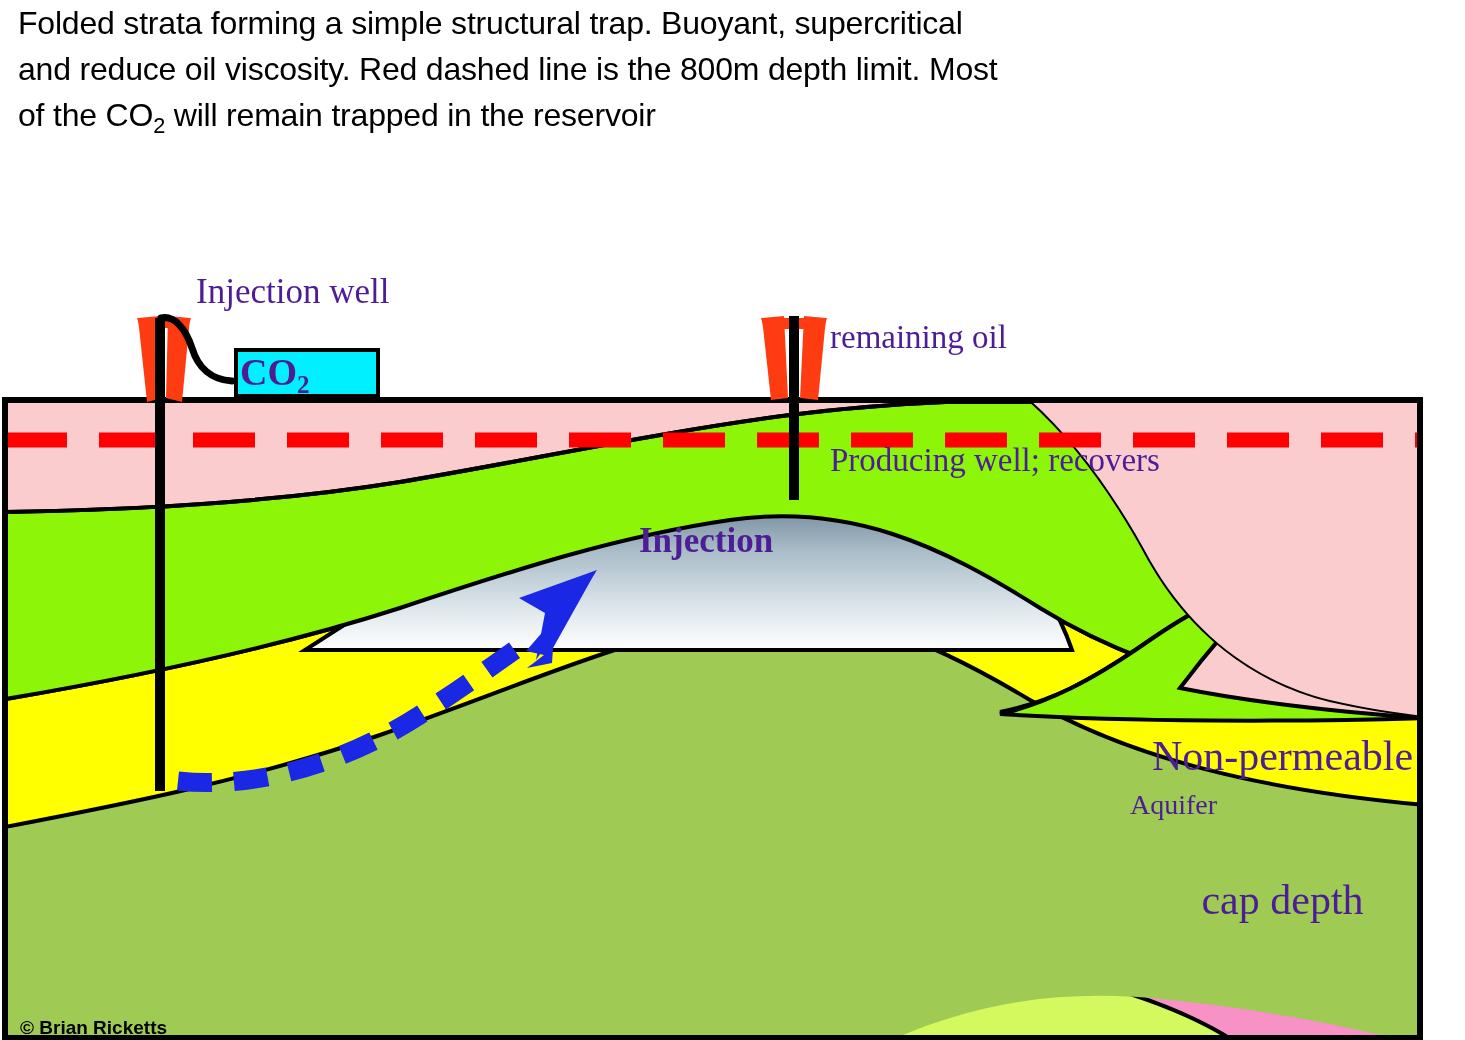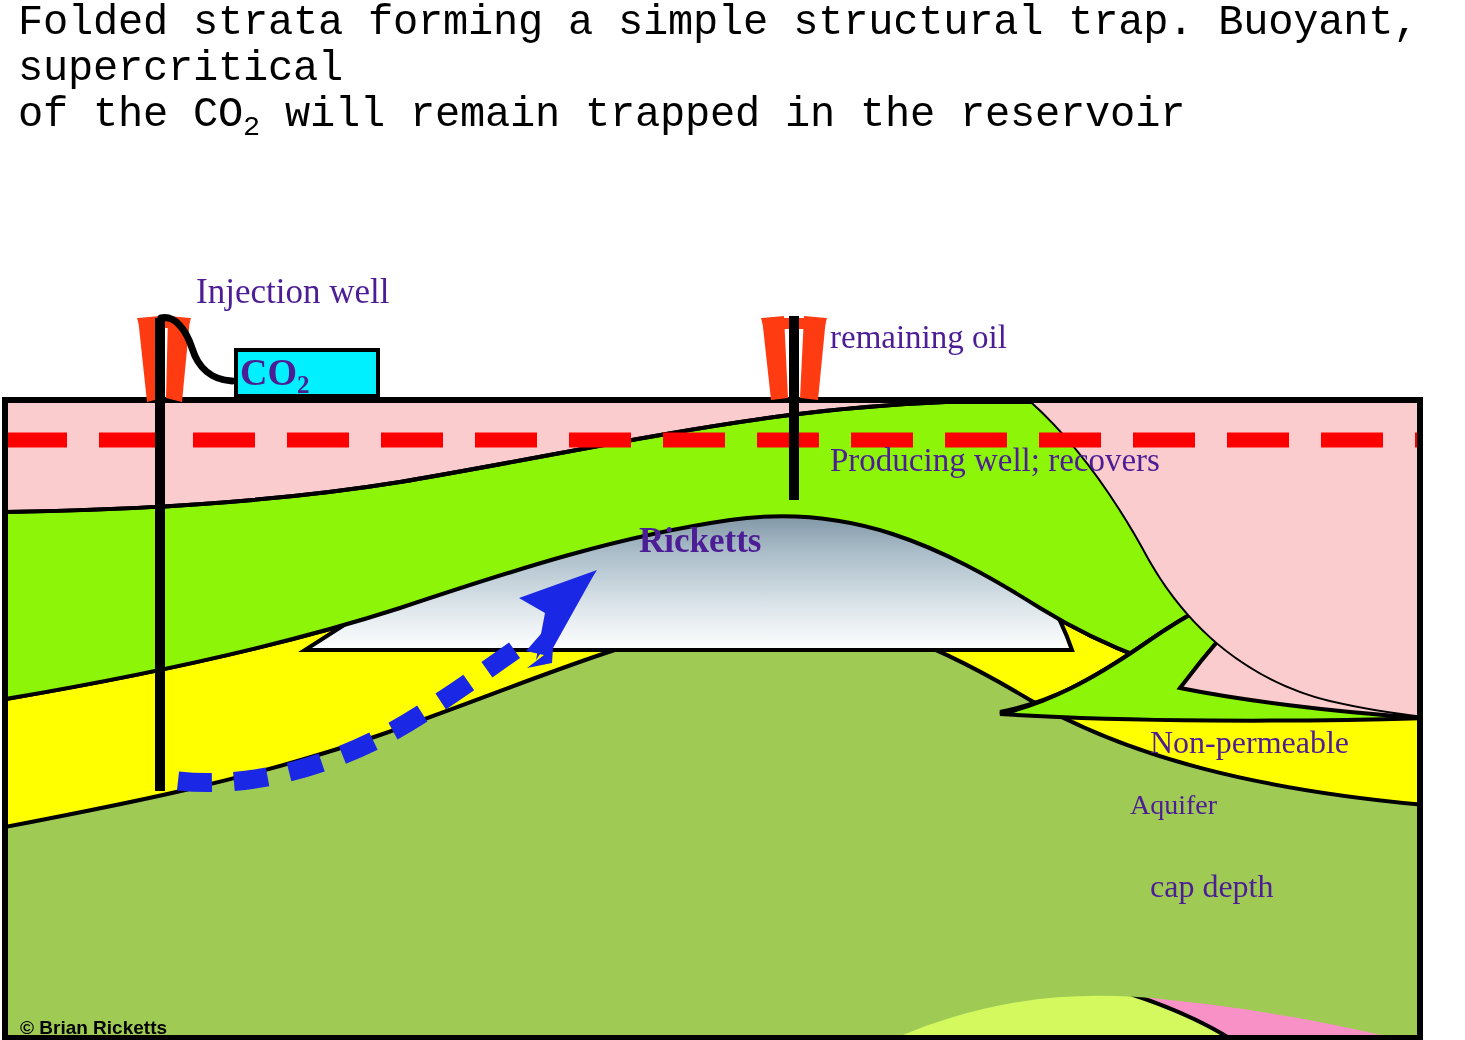--- a/index.html
+++ b/index.html
@@ -13,22 +13,22 @@
     position: relative;
     overflow: hidden;
     font-family: "Liberation Serif", serif;
   }
 
   #caption {
     position: absolute;
     left: 18px;
     top: 0px;
     width: 1440px;
-    font-family: Liberation Mono, monospace;
-    font-size: 42px;
+    font-family: Liberation Sans, sans-serif;
+    font-size: 32px;
     line-height: 46px;
     color: #000000;
     letter-spacing: -0.2px;
   }
   #caption .sub {
     font-size: 0.68em;
     vertical-align: -0.32em;
   }
 
   #diagram {
@@ -57,24 +57,24 @@
     line-height: 41px;
   }
   #lbl-reservoir {
     left: 639px;
     top: 521px;
     font-size: 35px;
     font-weight: bold;
   }
   #lbl-caprock {
     left: 1150px;
-    top: 622px;
-    font-size: 32px;
+    top: 636px;
+    font-size: 42px;
     line-height: 48px;
-    text-align: left;
+    text-align: center;
     width: 265px;
   }
   #lbl-aquifer {
     left: 1130px;
     top: 789px;
     font-size: 28px;
   }
   #lbl-co2 {
     left: 240px;
     top: 350px;
@@ -93,20 +93,21 @@
     font-weight: bold;
     color: #000000;
     margin-top: 8px;
   }
 </style>
 </head>
 <body>
 
 <div id="caption">
   <div>Folded strata forming a simple structural trap.  Buoyant, supercritical</div>
+  <div>and reduce oil viscosity. Red dashed line is the 800m depth limit. Most</div>
   <div><span>of the CO</span><span class="sub">2</span><span> will remain trapped in the reservoir</span></div>
 </div>
 
 <svg id="diagram" viewBox="0 0 1465 1040" xmlns="http://www.w3.org/2000/svg">
   <defs>
     <linearGradient id="resGrad" x1="0" y1="0" x2="0" y2="1">
       <stop offset="0%" stop-color="#41596b"></stop>
       <stop offset="22%" stop-color="#6a8193"></stop>
       <stop offset="50%" stop-color="#a9bcc8"></stop>
       <stop offset="78%" stop-color="#dce5ea"></stop>
@@ -238,21 +239,21 @@
   </g>
 </svg>
 
 <div class="lbl" id="lbl-injection">Injection well</div>
 
 <div class="lbl" id="lbl-producing">
   <div>remaining oil</div>
   <div>Producing well; recovers</div>
 </div>
 
-<div class="lbl" id="lbl-reservoir">Ricketts</div>
+<div class="lbl" id="lbl-reservoir">Injection</div>
 
 <div class="lbl" id="lbl-caprock">
   <div>Non-permeable</div>
   <div>cap depth</div>
 </div>
 
 <div class="lbl" id="lbl-aquifer">Aquifer</div>
 
 <div class="lbl" id="lbl-co2"><span>CO</span><span class="sub">2</span></div>
 

